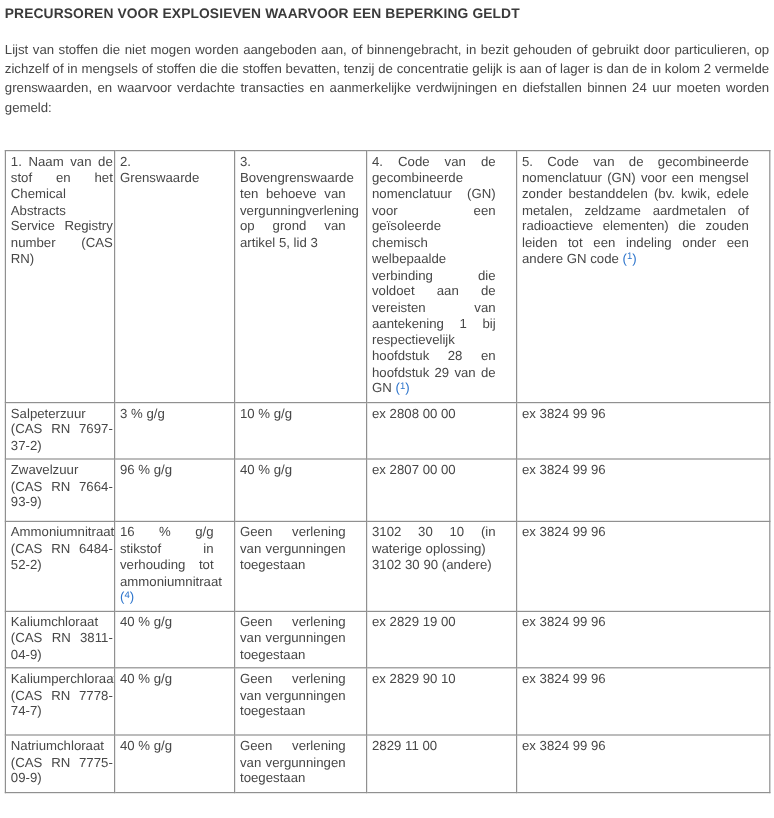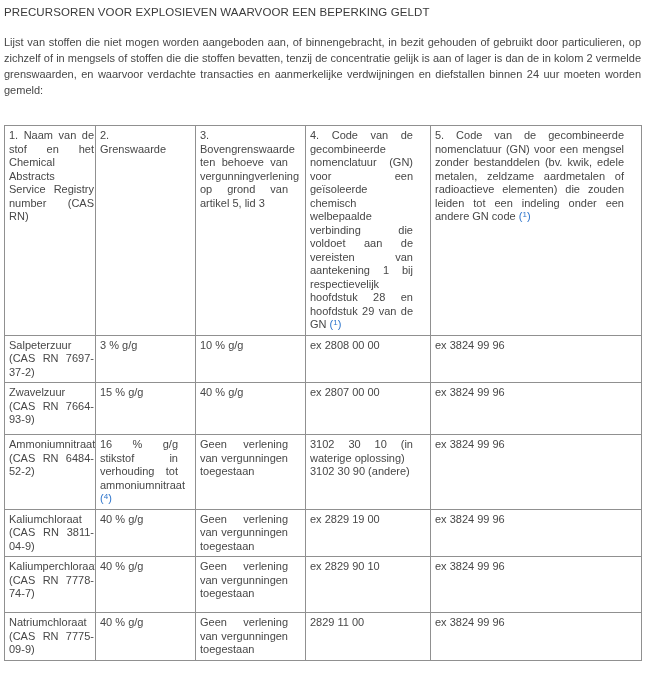--- a/index.html
+++ b/index.html
@@ -9,21 +9,21 @@
     overflow: hidden;
     background: #ffffff;
     font-family: "Liberation Sans", sans-serif;
     font-size: 11px;
     color: #454545;
   }
   .page { padding: 3px 4px 0 4px; }
 
   .doc-title {
     font-size: 11.5px;
-    font-weight: normal;
+    font-weight: bold;
     color: #3a3a3a;
     margin: 3px 0 11px 0;
     letter-spacing: 0.1px;
   }
   .doc-intro {
     text-align: justify;
     line-height: 16px;
     margin: 16px 0 27px 0;
     color: #474747;
   }
@@ -97,21 +97,21 @@
     <tbody id="table-body">
         <tr>
           <td><span>Salpeterzuur (CAS RN 7697-37-2)</span></td>
           <td><span>3 % g/g</span></td>
           <td><span>10 % g/g</span></td>
           <td><span>ex 2808 00 00</span></td>
           <td><span>ex 3824 99 96</span></td>
         </tr>
         <tr>
           <td><span>Zwavelzuur (CAS RN 7664-93-9)</span></td>
-          <td><span>15 % g/g</span></td>
+          <td><span>96 % g/g</span></td>
           <td><span>40 % g/g</span></td>
           <td><span>ex 2807 00 00</span></td>
           <td><span>ex 3824 99 96</span></td>
         </tr>
         <tr>
           <td><span>Ammoniumnitraat (CAS RN 6484-52-2)</span></td>
           <td><span>16 % g/g stikstof in verhouding tot ammoniumnitraat</span> <a class="fn"><span>(</span><sup>4</sup><span>)</span></a></td>
           <td><span>Geen verlening van vergunningen toegestaan</span></td>
           <td>
             <div class="cell-line">3102 30 10 (in waterige oplossing)</div>

